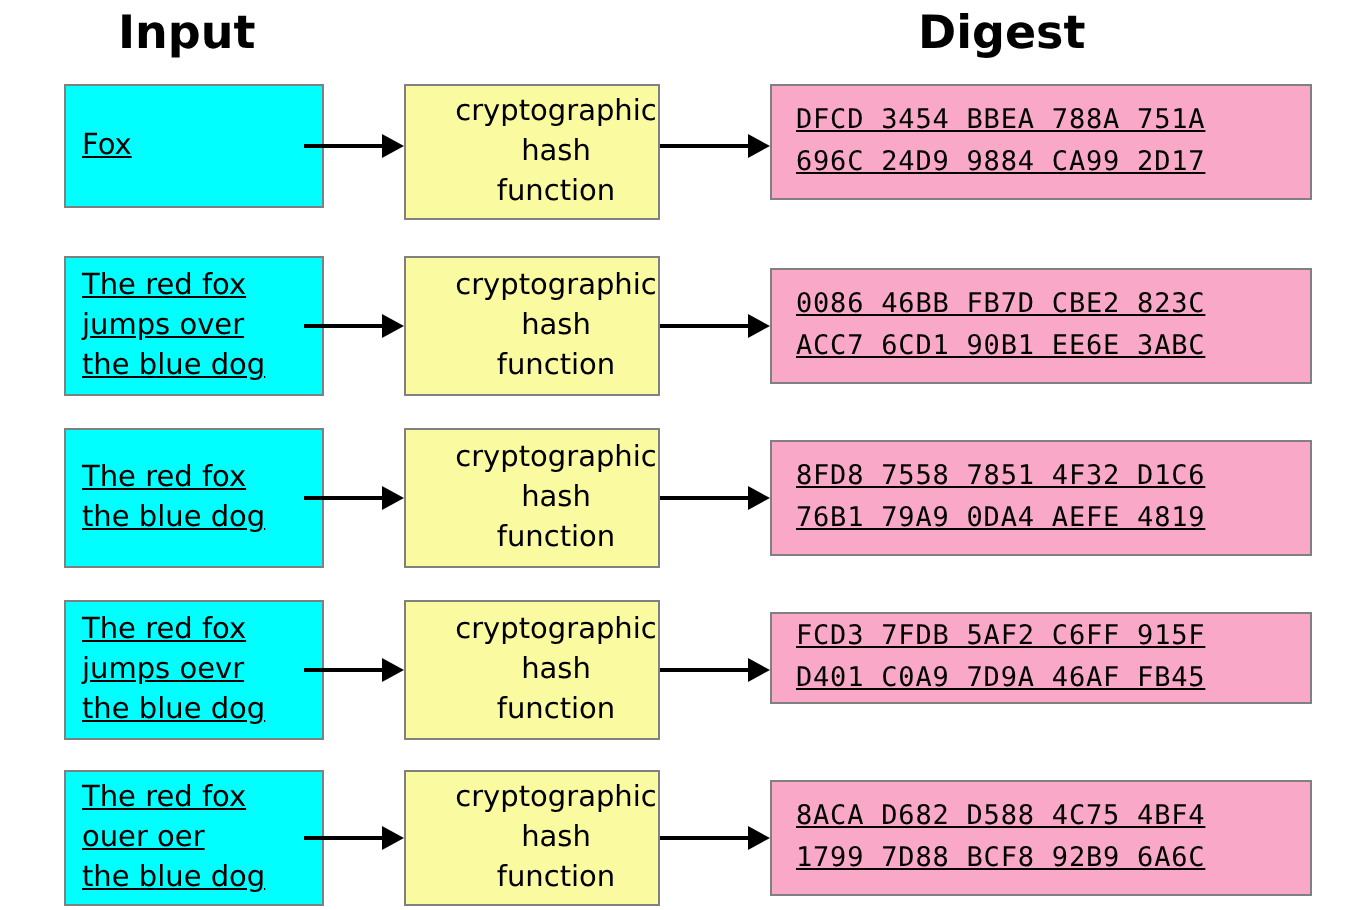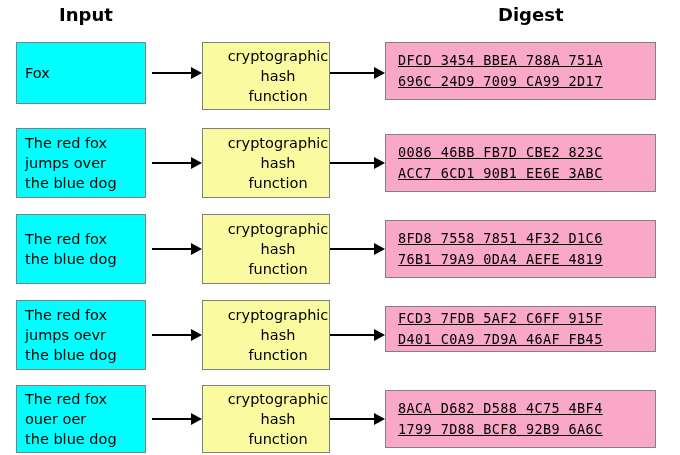--- a/index.html
+++ b/index.html
@@ -18,54 +18,55 @@
   #diagram {
     position: relative;
     width: 680px;
     height: 455px;
   }
 
   
   .heading {
     position: absolute;
     font-weight: bold;
-    font-size: 18px;
+    font-size: 23px;
     color: #000000;
     letter-spacing: 0px;
     white-space: nowrap;
   }
   .heading-input { left: 59px; top: 4px; }
-  .heading-digest { left: 498px; top: 4px; }
+  .heading-digest { left: 459px; top: 4px; }
 
   
   .row {
     position: absolute;
     left: 0;
     width: 680px;
   }
 
   
   .box {
     position: absolute;
     box-sizing: border-box;
     border: 1px solid #808080;
     padding-left: 24px;
   }
 
   .input-box {
-    left: 16px;
+    left: 32px;
     width: 130px;
     background: #00ffff;
     font-size: 14.5px;
     color: #000000;
     line-height: 20px;
     padding: 0 8px;
     display: flex;
     flex-direction: column;
     justify-content: center;
+    text-decoration: underline;
   }
   .input-box .line {
     white-space: nowrap;
   }
 
   .hash-box {
     left: 202px;
     width: 128px;
     background: #fafaa0;
     font-size: 14.5px;
@@ -148,21 +149,21 @@
       <div class="line">cryptographic</div>
       <div class="line">hash</div>
       <div class="line">function</div>
     </div>
     <div class="arrow arrow-2" style="top:25px;">
       <div class="shaft"></div>
       <div class="head"></div>
     </div>
     <div class="box digest-box" style="top:0; height:58px;">
       <div class="line">DFCD 3454 BBEA 788A 751A</div>
-      <div class="line">696C 24D9 7009 CA99 2D17</div>
+      <div class="line">696C 24D9 9884 CA99 2D17</div>
     </div>
   </div>
 
   <div class="row" style="top:128px; height:70px;">
     <div class="box input-box" style="top:0; height:70px;">
       <div class="line">The red fox</div>
       <div class="line">jumps over</div>
       <div class="line">the blue dog</div>
     </div>
     <div class="arrow arrow-1" style="top:29px;">

